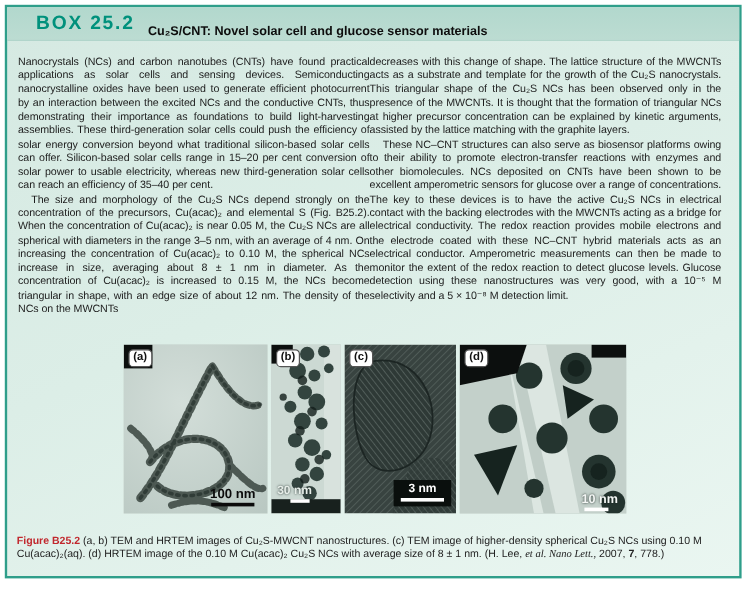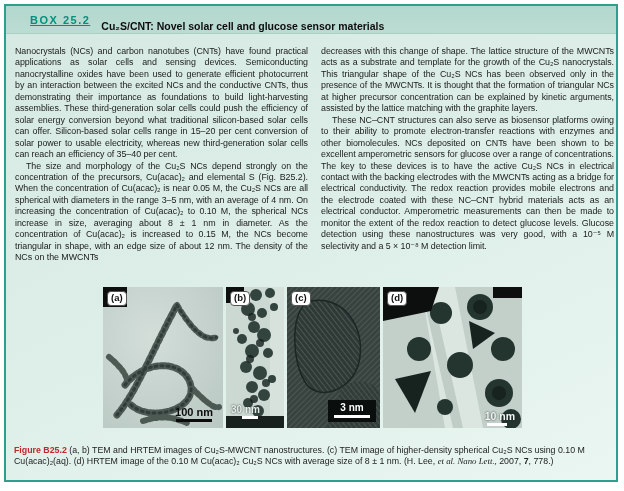--- a/index.html
+++ b/index.html
@@ -5,24 +5,24 @@
   html,body{margin:0;padding:0;background:#ffffff;}
   #page{position:relative;width:624px;height:491px;background:#ffffff;overflow:hidden;
         font-family:"Liberation Sans","DejaVu Sans",sans-serif;}
   #greenbox{position:absolute;left:4px;top:4px;width:610px;height:474px;
         border:2px solid #2f9e8a;
         background:linear-gradient(155deg,#d5e9e2 0%,#dceee7 45%,#eaf6f1 100%);}
   
   .box-header{height:27px;background:linear-gradient(#b2d8cd,#bcdcd2);
         display:flex;align-items:center;gap:11px;padding-left:24px;
         border-bottom:1px solid #a8d0c5;}
-  .box-label{color:#00917c;font-weight:bold;font-size:11px;letter-spacing:1.5px;text-decoration:underline;}
+  .box-label{color:#00917c;font-weight:bold;font-size:16px;letter-spacing:1.5px;}
   .box-title{color:#0d0d0d;font-weight:bold;font-size:10.5px;margin-top:12px;}
   
-  .cols{display:flex;gap:13px;padding:12px 0 0 9px;}
+  .cols{display:flex;padding:12px 0 0 9px;}
   .col{width:293px;}
   .col p{margin:0;font-size:8.9px;line-height:11.45px;color:#1c1c1c;
         text-align:justify;letter-spacing:-0.05px;}
   .col p.indent{text-indent:11px;}
   
   .figure-strip{position:absolute;left:97px;top:281px;height:141px;display:flex;gap:3px;}
   .panel{position:relative;height:141px;overflow:hidden;background:#c7d4ce;}
   .panel svg{position:absolute;left:0;top:0;}
   .panel-a{width:120px;}
   .panel-b{width:58px;}

